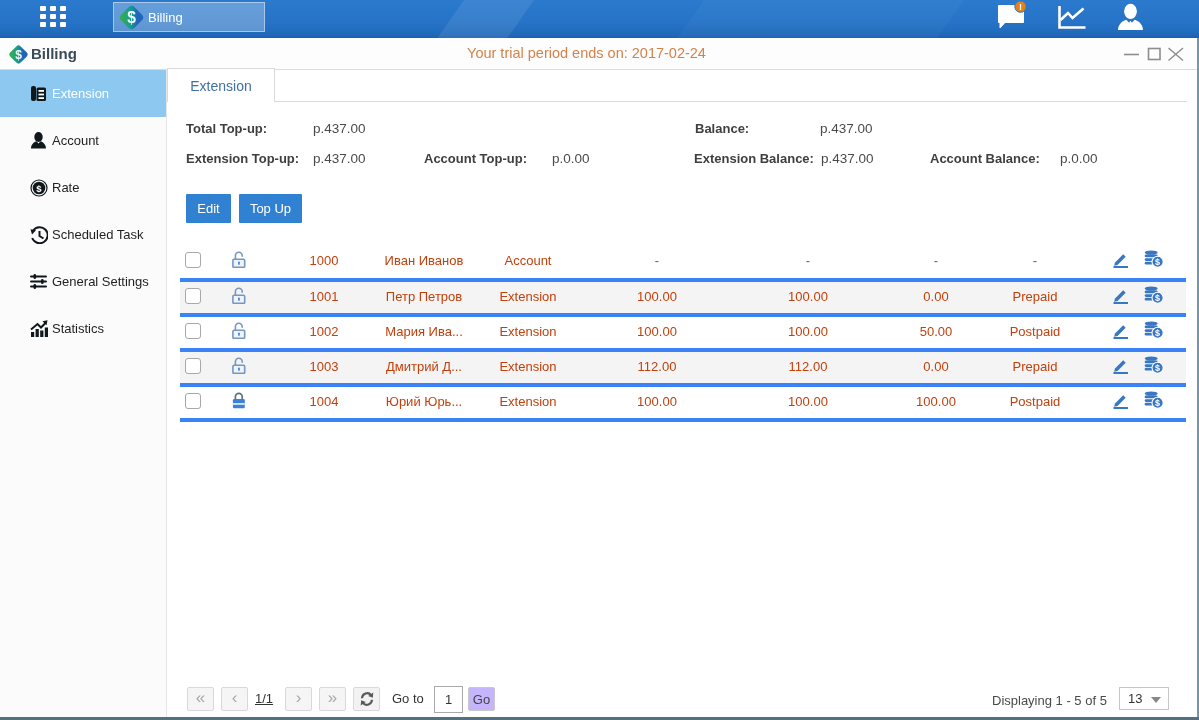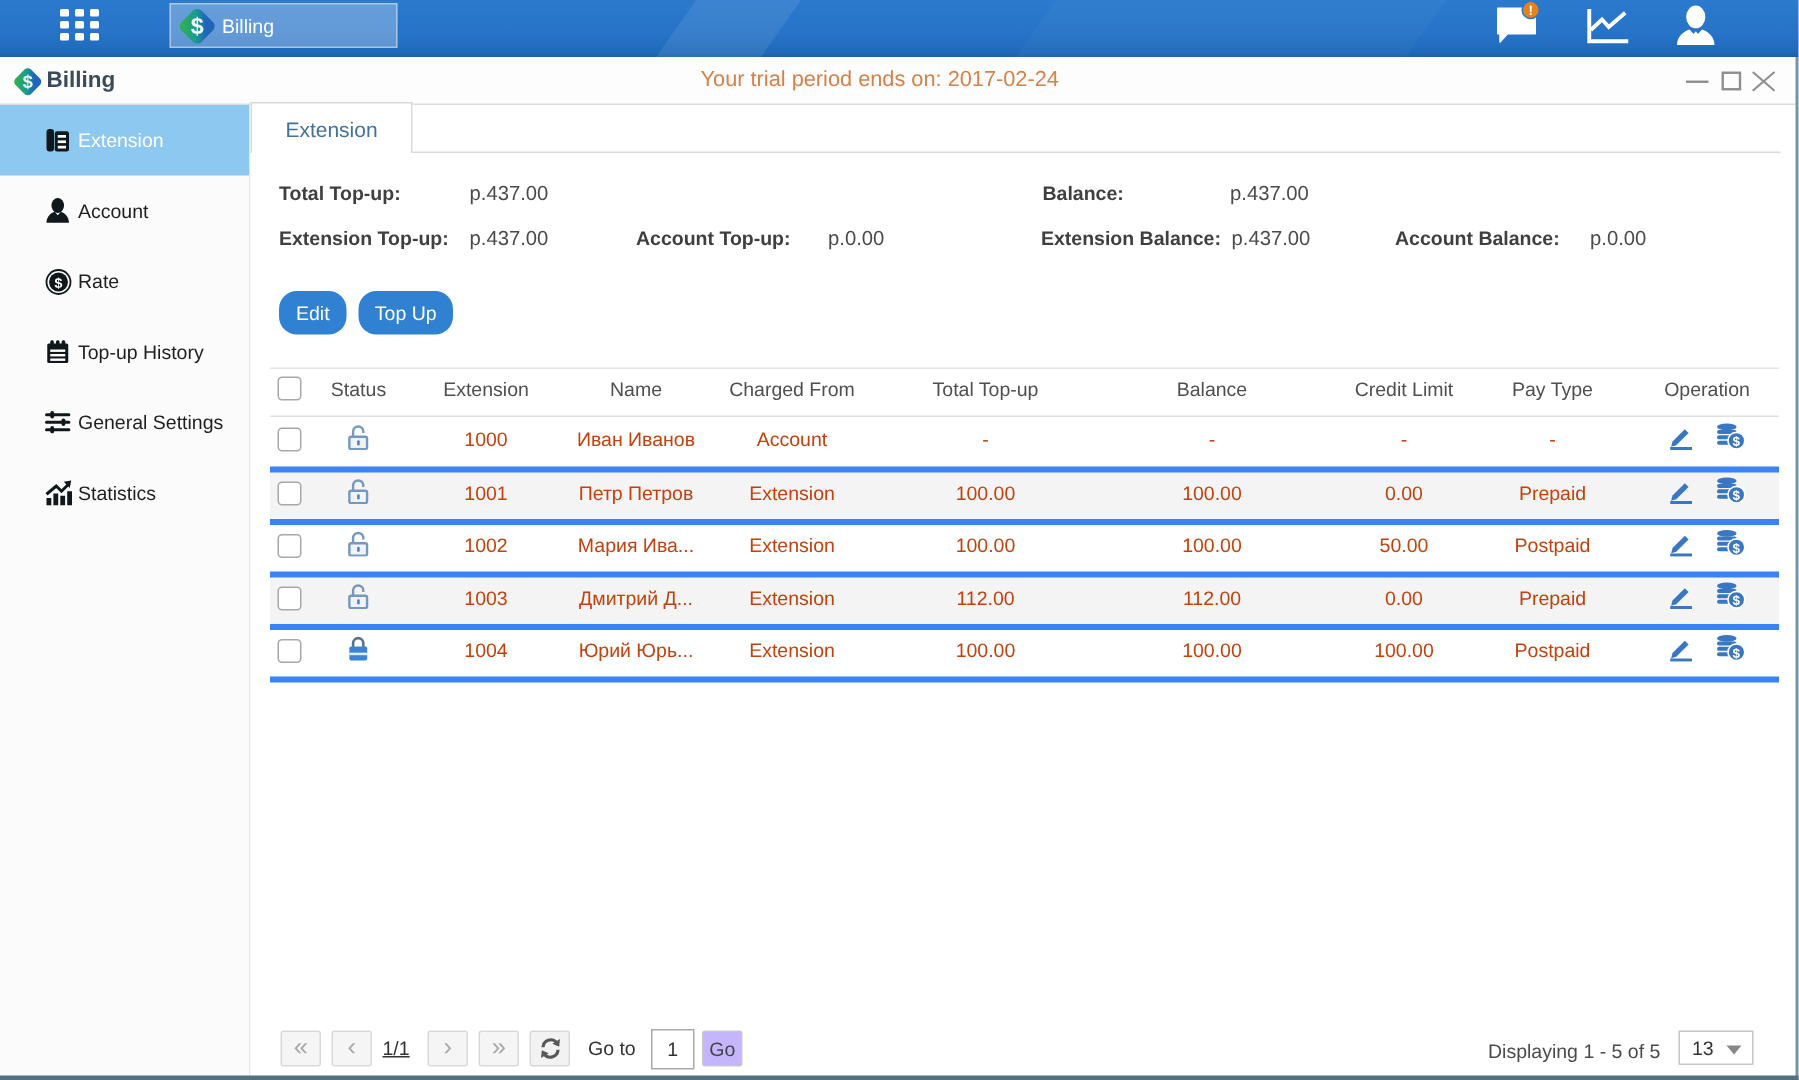--- a/index.html
+++ b/index.html
@@ -24,21 +24,21 @@
 .mi span { position:absolute; left:52px; }
 .mi.sel { background:#8dc8f0; color:#fff; width:166px; }
 .content { position:absolute; left:167px; top:70px; width:1032px; height:647px; background:#fff; }
 .tabstrip { position:absolute; left:0; top:0; width:1020px; height:32px; border-bottom:1px solid #d9d9d9; }
 .tab1 { position:absolute; left:0; top:-2px; width:108px; height:34px; background:#fff;
   border:1px solid #d9d9d9; border-bottom:none; color:#41719f; font-size:14px;
   display:flex; align-items:center; justify-content:center; }
 .lbl { position:absolute; font-size:13px; font-weight:bold; color:#3f3f3f; white-space:nowrap; }
 .val { position:absolute; font-size:13.5px; color:#4a4a4a; white-space:nowrap; }
 .btn { position:absolute; top:124px; height:29px; background:#3081d1; color:#fff; font-size:13px;
-  border-radius:12px; display:flex; align-items:center; justify-content:center; }
+  border-radius:1px; display:flex; align-items:center; justify-content:center; }
 table.gt { position:absolute; left:13px; top:175px; width:1006px; border-collapse:collapse; table-layout:fixed; }
 table.gt th { height:32px; padding-bottom:5px; font-size:13px; font-weight:normal; color:#4f4f4f; border-top:1px solid #e4e4e4; border-bottom:1px solid #e0e0e0; text-align:center; }
 table.gt td { height:35px; padding-bottom:3px; font-size:13px; color:#c2410c; border-bottom:4px solid #3b82f6; text-align:center; white-space:nowrap; }
 table.gt tr.alt td { background:#f4f4f4; }
 .cb { display:inline-block; width:16px; height:16px; border:1px solid #a8a8a8; border-radius:3px; background:#fff; vertical-align:middle; }
 .pager { position:absolute; left:0; top:617px; width:1032px; height:30px; font-size:13px; color:#333; }
 .pbtn { position:absolute; top:0; width:27px; height:24px; background:#f5f5f5; border:1px solid #d9d9d9; border-radius:2px;
   display:flex; align-items:center; justify-content:center; color:#a8a8a8; font-size:17px; padding-bottom:2px; }
 .ptext { position:absolute; top:4px; color:#333; }
 .goinput { position:absolute; left:267px; top:-1px; width:29px; height:27px; border:1px solid #a9a9a9; font-size:13px; text-align:center; line-height:25px; background:#fff; }
@@ -141,30 +141,26 @@
     </div>
   <div class="mi">
       <svg width="18" height="18" viewBox="0 0 18 18">
         <circle cx="9" cy="9" r="8" fill="none" stroke="#10181c" stroke-width="1.2"></circle>
         <circle cx="9" cy="9" r="6.3" fill="#10181c"></circle>
         <text x="9" y="13" text-anchor="middle" font-size="9.5" font-weight="bold" fill="#fff" font-family="Liberation Sans">$</text>
       </svg>
       <span>Rate</span>
     </div>
   <div class="mi">
-      <svg width="17" height="17" viewBox="0 0 17 17">
-        <rect x="1.5" y="3" width="14" height="13" rx="1" fill="#10181c"></rect>
-        <rect x="3.5" y="0.8" width="2.4" height="4.5" rx="1" fill="#10181c"></rect>
-        <rect x="7.3" y="0.8" width="2.4" height="4.5" rx="1" fill="#10181c"></rect>
-        <rect x="11.1" y="0.8" width="2.4" height="4.5" rx="1" fill="#10181c"></rect>
-        <rect x="3.5" y="7" width="10" height="1.6" fill="#fff"></rect>
-        <rect x="3.5" y="10" width="10" height="1.6" fill="#fff"></rect>
-        <rect x="3.5" y="13" width="10" height="1.6" fill="#fff"></rect>
-      </svg>
-      <span>Top-up History</span>
+      <svg width="18" height="18" viewBox="0 0 18 18">
+        <path d="M3.2 4.5 A8 8 0 1 1 2.2 12" fill="none" stroke="#10181c" stroke-width="2"></path>
+        <path d="M0.5 3.2 l5.5 1 -4 4.2 z" fill="#10181c"></path>
+        <path d="M9.5 5 v5 l4 2.5" fill="none" stroke="#10181c" stroke-width="2"></path>
+      </svg>
+      <span>Scheduled Task</span>
     </div>
   <div class="mi">
       <svg width="17" height="15" viewBox="0 0 17 15">
         <rect x="0" y="1.5" width="17" height="2" rx="1" fill="#10181c"></rect>
         <rect x="3.5" y="0" width="2.6" height="5" rx="1.3" fill="#10181c"></rect>
         <rect x="0" y="6.5" width="17" height="2" rx="1" fill="#10181c"></rect>
         <rect x="11" y="5" width="2.6" height="5" rx="1.3" fill="#10181c"></rect>
         <rect x="0" y="11.5" width="17" height="2" rx="1" fill="#10181c"></rect>
         <rect x="3.5" y="10" width="2.6" height="5" rx="1.3" fill="#10181c"></rect>
       </svg>
@@ -212,32 +208,20 @@
         <col style="width:104px">
         <col style="width:96px">
       <col style="width:112px">
         <col style="width:146px">
         <col style="width:156px">
         <col style="width:100px">
       <col style="width:98px">
         <col style="width:102px">
     </colgroup>
     <tbody>
-        <tr>
-      <th><span class="cb"></span></th>
-          <th>Status</th>
-          <th>Extension</th>
-          <th>Name</th>
-          <th>Charged From</th>
-      <th>Total Top-up</th>
-          <th>Balance</th>
-          <th>Credit Limit</th>
-          <th>Pay Type</th>
-          <th style="padding-left:6px">Operation</th>
-    </tr>
     <tr>
       <td><span class="cb"></span></td>
       <td><svg width="16" height="18" viewBox="0 0 16 18">
               <path d="M4.4 9.2 V5.7 a3.4 3.4 0 0 1 6.8 0 V6.7" fill="none" stroke="#7698c0" stroke-width="1.6"></path>
               <rect x="1.9" y="9.2" width="11.8" height="8.2" rx="1.2" fill="#eef4fa" stroke="#7698c0" stroke-width="1.6"></rect>
               <rect x="7.1" y="11.5" width="1.7" height="3.4" rx="0.8" fill="#4c80cc"></rect>
             </svg></td>
       <td>1000</td>
           <td>Иван Иванов</td>
           <td>Account</td>

